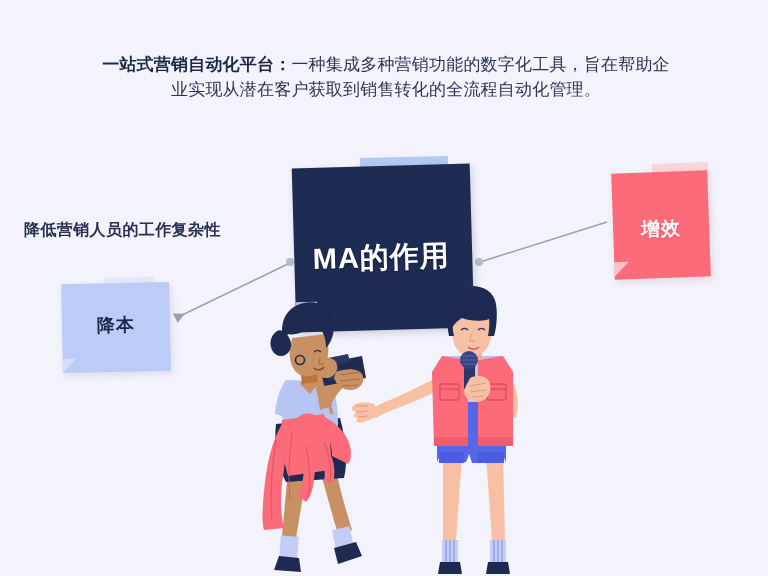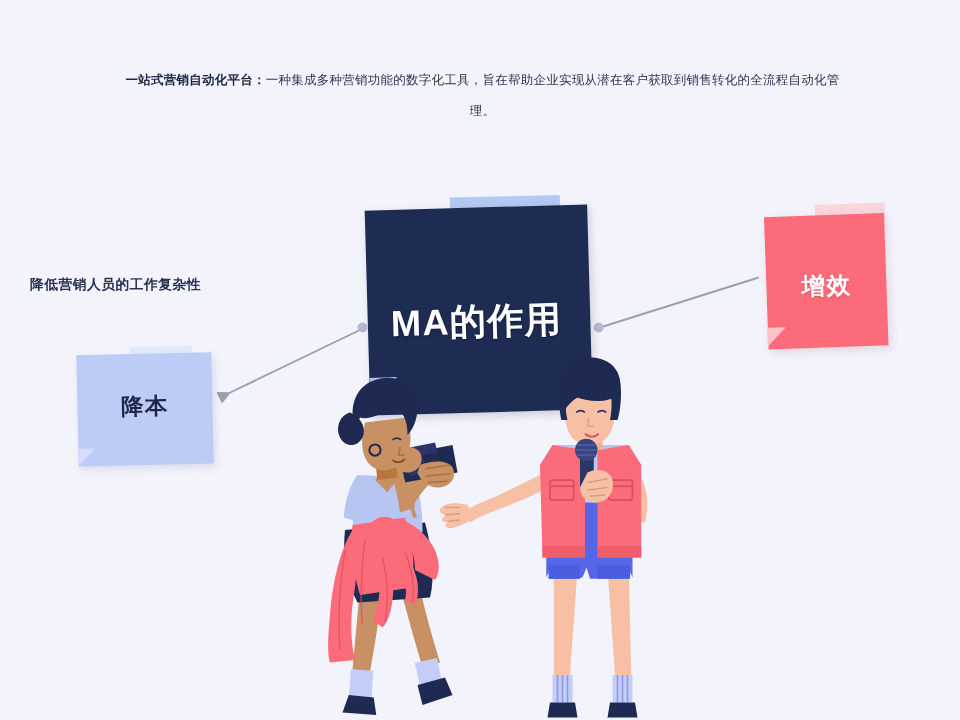--- a/index.html
+++ b/index.html
@@ -19,21 +19,21 @@
     overflow: hidden;
   }
 
   
   .headline {
     position: absolute;
     left: 96px;
     top: 52px;
     width: 580px;
     text-align: center;
-    font-size: 10px;
+    font-size: 17px;
     line-height: 25px;
     color: #2b3555;
     letter-spacing: 0.2px;
   }
   .headline .lead {
     font-weight: bold;
     color: #1d2747;
   }
 
   
@@ -153,21 +153,21 @@
     top: 262px;
     width: 0; height: 0;
     border-left: 15px solid #fbc3c9;
     border-bottom: 15px solid transparent;
     transform: rotate(-2deg);
   }
 
   
   .caption {
     position: absolute;
-    font-size: 11px;
+    font-size: 16px;
     font-weight: bold;
     color: #273152;
     letter-spacing: .4px;
     white-space: nowrap;
   }
   #caption-left  { left: 24px;  top: 220px; }
   #caption-right { left: 572px; top: 331px; }
 
   
   #connectors {

